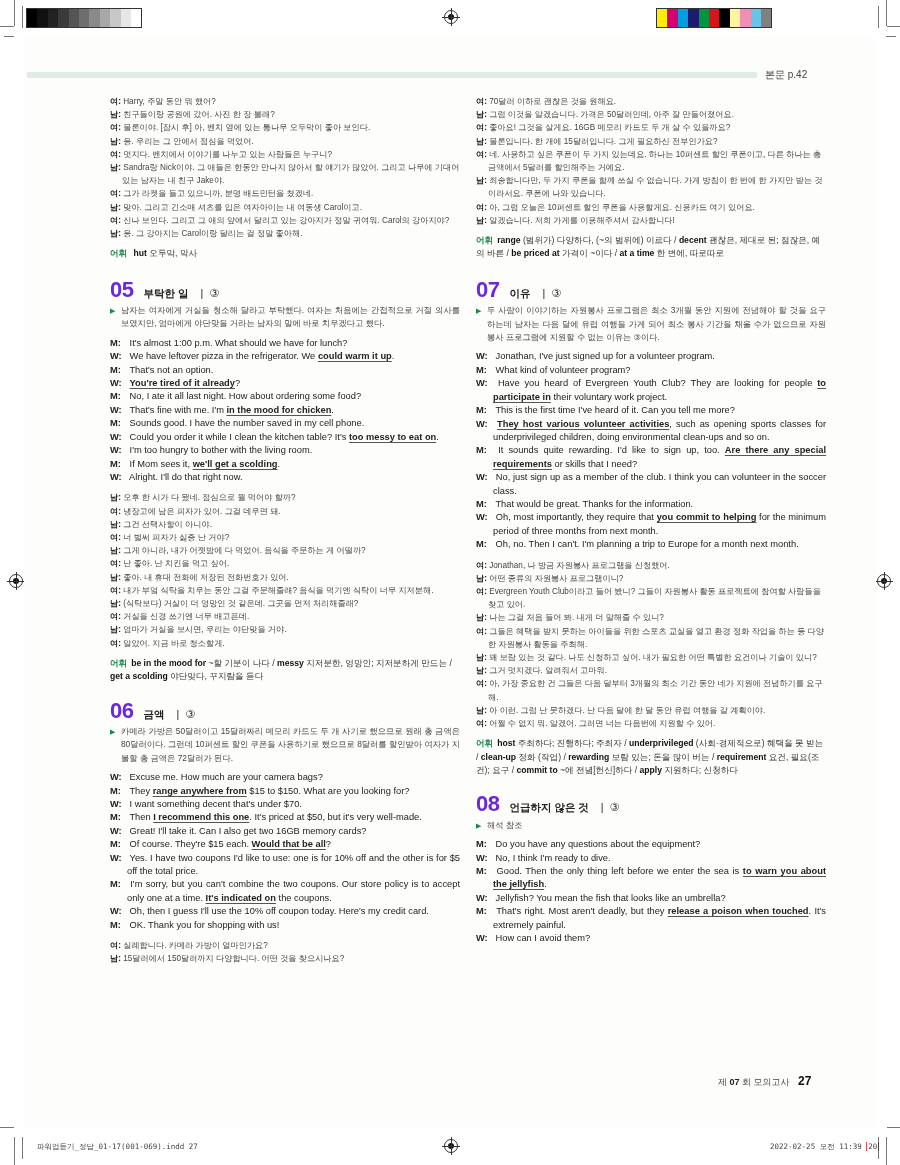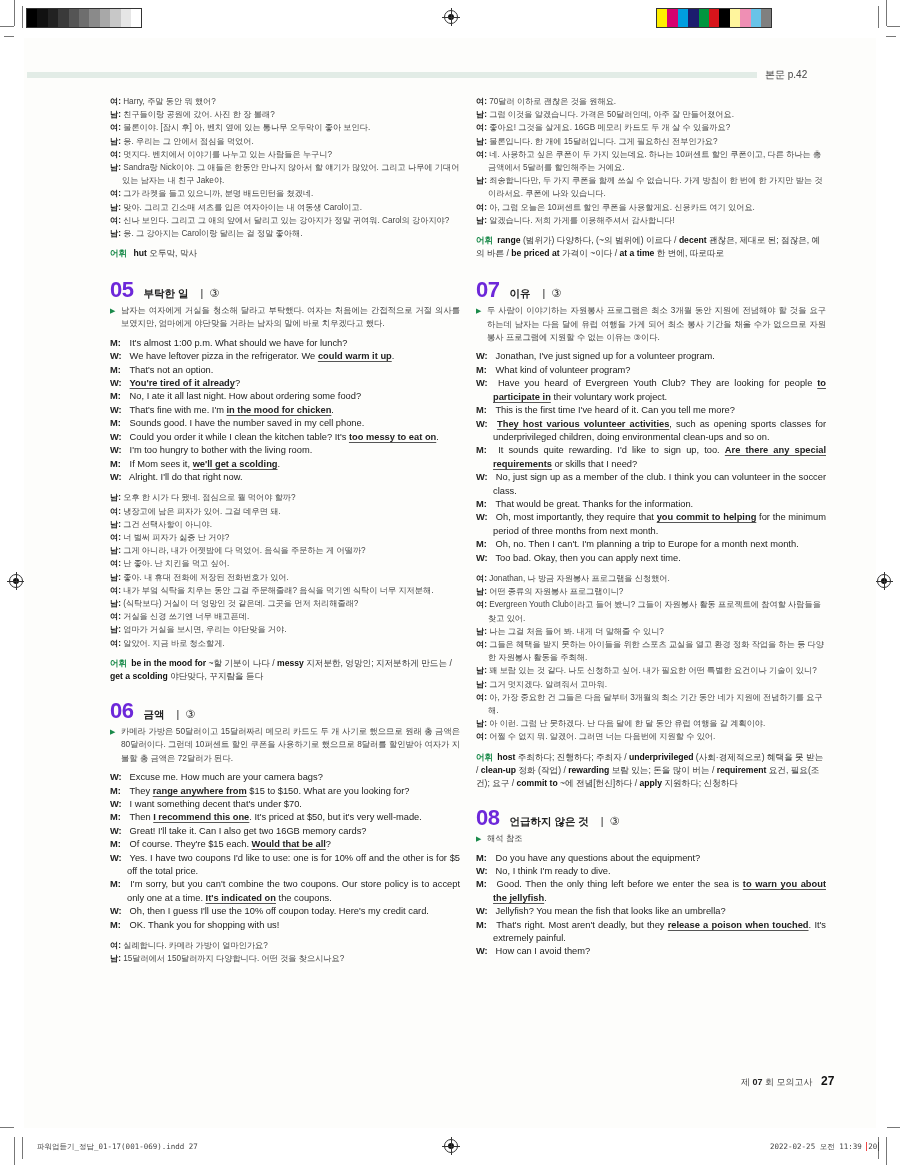--- a/index.html
+++ b/index.html
@@ -31,21 +31,21 @@
   .q-title { font-size: 10.5px; font-weight: bold; color: #222; text-align: center; }
   .q-sep { font-size: 10.5px; margin: 0 6px 0 12px; color: #222; }
   .q-ans { font-size: 11px; color: #222; }
   .expl { font-size: 8.3px; line-height: 13.4px; color: #444; padding-left: 11px; position: relative; margin-bottom: 6px; text-align: justify; }
   .expl::before { content: "▶"; color: #1a8a4a; font-size: 7px; position: absolute; left: 0; top: 0; }
   .en { font-size: 9.3px; line-height: 13.4px; color: #222; }
   .en-line { padding-left: 17px; text-indent: -17px; text-align: justify; }
   .en-line .spk { font-weight: bold; display: inline-block; width: 17px; text-indent: 0; }
   .u { font-weight: bold; text-decoration: underline; text-underline-offset: 2px; text-decoration-color: #555; }
   .gap { height: 7px; }
-  .footer-page { position: absolute; left: 718px; top: 1074px; font-size: 9px; color: #444; margin-left: 23px; }
+  .footer-page { position: absolute; left: 718px; top: 1074px; font-size: 9px; color: #444; }
   .footer-page b { font-size: 12px; color: #111; margin-left: 6px; }
   .footer-page .n { font-weight: bold; color: #222; }
   .slug-left { position: absolute; left: 37px; top: 1142px; font-size: 7.5px; color: #444; font-family: "DejaVu Sans Mono", monospace; }
   .slug-right { position: absolute; left: 770px; top: 1142px; font-size: 7.5px; color: #444; font-family: "DejaVu Sans Mono", monospace; }
 </style>
 </head>
 <body>
 
 <div class="crop" style="left:14px;top:0;width:1px;height:26px;"></div>
 <div class="crop" style="left:0;top:26px;width:14px;height:1px;"></div>
@@ -212,21 +212,20 @@
       <div class="en-line"><span class="spk">W:</span> <span>Jonathan, I've just signed up for a volunteer program.</span></div>
       <div class="en-line"><span class="spk">M:</span> <span>What kind of volunteer program?</span></div>
       <div class="en-line"><span class="spk">W:</span> <span>Have you heard of Evergreen Youth Club? They are looking for people </span><span class="u">to participate in</span><span> their voluntary work project.</span></div>
       <div class="en-line"><span class="spk">M:</span> <span>This is the first time I've heard of it. Can you tell me more?</span></div>
       <div class="en-line"><span class="spk">W:</span> <span class="u">They host various volunteer activities</span><span>, such as opening sports classes for underprivileged children, doing environmental clean-ups and so on.</span></div>
       <div class="en-line"><span class="spk">M:</span> <span>It sounds quite rewarding. I'd like to sign up, too. </span><span class="u">Are there any special requirements</span><span> or skills that I need?</span></div>
       <div class="en-line"><span class="spk">W:</span> <span>No, just sign up as a member of the club. I think you can volunteer in the soccer class.</span></div>
       <div class="en-line"><span class="spk">M:</span> <span>That would be great. Thanks for the information.</span></div>
       <div class="en-line"><span class="spk">W:</span> <span>Oh, most importantly, they require that </span><span class="u">you commit to helping</span><span> for the minimum period of three months from next month.</span></div>
       <div class="en-line"><span class="spk">M:</span> <span>Oh, no. Then I can't. I'm planning a trip to Europe for a month next month.</span></div>
-      <div class="en-line"><span class="spk">W:</span> <span>Too bad. Okay, then you can apply next time.</span></div>
     </div>
   <div class="gap"></div>
   <div class="kr" id="q07-kr">
       <div class="kr-line"><span class="spk">여: </span><span>Jonathan, 나 방금 자원봉사 프로그램을 신청했어.</span></div>
       <div class="kr-line"><span class="spk">남: </span><span>어떤 종류의 자원봉사 프로그램이니?</span></div>
       <div class="kr-line"><span class="spk">여: </span><span>Evergreen Youth Club이라고 들어 봤니? 그들이 자원봉사 활동 프로젝트에 참여할 사람들을 찾고 있어.</span></div>
       <div class="kr-line"><span class="spk">남: </span><span>나는 그걸 처음 들어 봐. 내게 더 말해줄 수 있니?</span></div>
       <div class="kr-line"><span class="spk">여: </span><span>그들은 혜택을 받지 못하는 아이들을 위한 스포츠 교실을 열고 환경 정화 작업을 하는 등 다양한 자원봉사 활동을 주최해.</span></div>
       <div class="kr-line"><span class="spk">남: </span><span>꽤 보람 있는 것 같다. 나도 신청하고 싶어. 내가 필요한 어떤 특별한 요건이나 기술이 있니?</span></div>
       <div class="kr-line"><span class="spk">남: </span><span>그거 멋지겠다. 알려줘서 고마워.</span></div>

